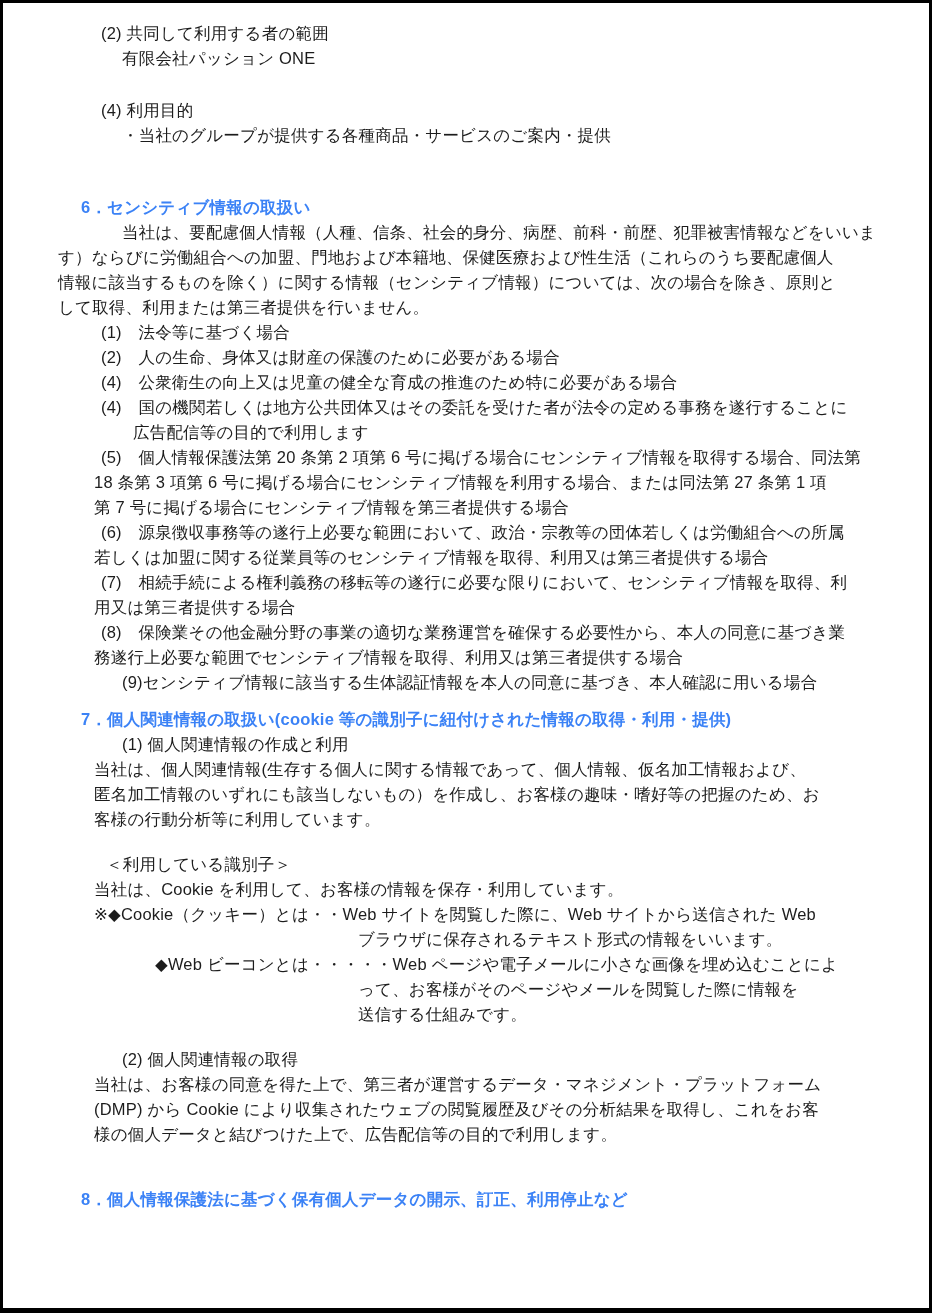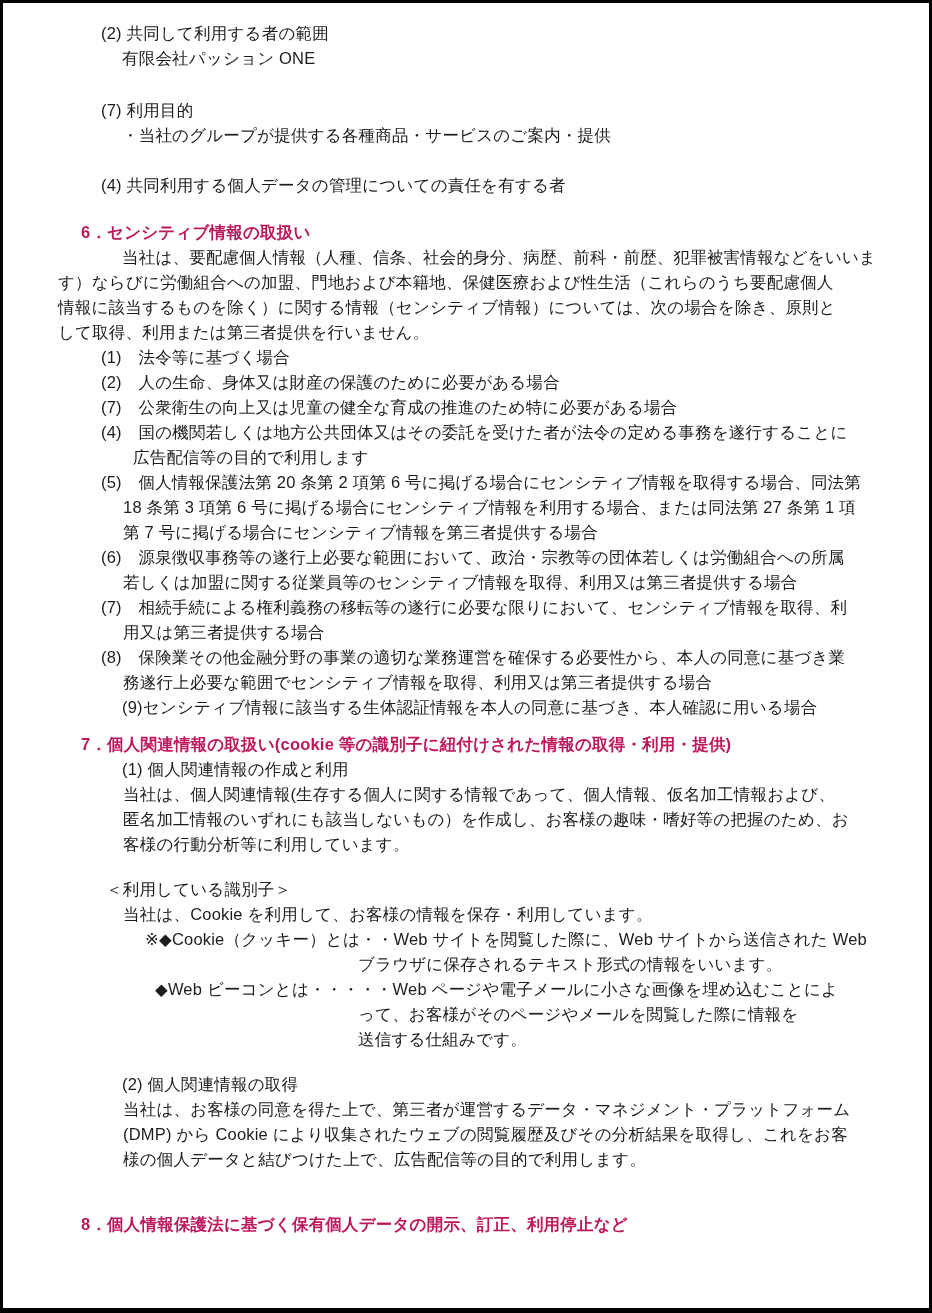--- a/index.html
+++ b/index.html
@@ -22,60 +22,59 @@
     font-family: "Liberation Sans", "DejaVu Sans", sans-serif;
     font-size: 16.5px;
     color: #1c1c1c;
   }
   .ln {
     line-height: 25px;
     height: 25px;
     white-space: pre;
     letter-spacing: 0.2px;
   }
-  .bold { font-weight: bold; color: #be185d; }
+  .bold { font-weight: bold; color: #3b82f6; }
   .ml5   { }
   .ml23  { margin-left: 23px; }
   .ml40  { margin-left: 64px; }
   .ml43  { margin-left: 43px; }
   .ml48  { margin-left: 48px; }
-  .ml65  { margin-left: 65px; }
+  .ml65  { margin-left: 36px; }
   .ml75  { margin-left: 75px; }
-  .ml87  { margin-left: 87px; }
+  .ml87  { margin-left: 36px; }
   .ml97  { margin-left: 97px; }
   .ml300 { margin-left: 300px; }
   .sp27 { height: 27px; }
   .sp25 { height: 25px; }
   .sp22 { height: 22px; }
   .sp12 { height: 12px; }
   .sp20 { height: 20px; }
   .sp40 { height: 40px; }
 </style>
 </head>
 <body>
 
 <div class="page">
 
   <div class="ln ml43">(2) 共同して利用する者の範囲</div>
   <div class="ln ml40">有限会社パッション ONE</div>
   <div class="sp27"></div>
-  <div class="ln ml43">(7) 利用目的</div>
+  <div class="ln ml43">(4) 利用目的</div>
   <div class="ln ml40">・当社のグループが提供する各種商品・サービスのご案内・提供</div>
   <div class="sp25"></div>
-  <div class="ln ml43">(4) 共同利用する個人データの管理についての責任を有する者</div>
   <div class="sp22"></div>
 
   <div class="ln ml23 bold">6．センシティブ情報の取扱い</div>
   <div class="ln ml40">当社は、要配慮個人情報（人種、信条、社会的身分、病歴、前科・前歴、犯罪被害情報などをいいま</div>
   <div class="ln ml5">す）ならびに労働組合への加盟、門地および本籍地、保健医療および性生活（これらのうち要配慮個人</div>
   <div class="ln ml5">情報に該当するものを除く）に関する情報（センシティブ情報）については、次の場合を除き、原則と</div>
   <div class="ln ml5">して取得、利用または第三者提供を行いません。</div>
   <div class="ln ml43">(1)　法令等に基づく場合</div>
   <div class="ln ml43">(2)　人の生命、身体又は財産の保護のために必要がある場合</div>
-  <div class="ln ml43">(7)　公衆衛生の向上又は児童の健全な育成の推進のため特に必要がある場合</div>
+  <div class="ln ml43">(4)　公衆衛生の向上又は児童の健全な育成の推進のため特に必要がある場合</div>
   <div class="ln ml43">(4)　国の機関若しくは地方公共団体又はその委託を受けた者が法令の定める事務を遂行することに</div>
   <div class="ln ml75">広告配信等の目的で利用します</div>
   <div class="ln ml43">(5)　個人情報保護法第 20 条第 2 項第 6 号に掲げる場合にセンシティブ情報を取得する場合、同法第</div>
   <div class="ln ml65">18 条第 3 項第 6 号に掲げる場合にセンシティブ情報を利用する場合、または同法第 27 条第 1 項</div>
   <div class="ln ml65">第 7 号に掲げる場合にセンシティブ情報を第三者提供する場合</div>
   <div class="ln ml43">(6)　源泉徴収事務等の遂行上必要な範囲において、政治・宗教等の団体若しくは労働組合への所属</div>
   <div class="ln ml65">若しくは加盟に関する従業員等のセンシティブ情報を取得、利用又は第三者提供する場合</div>
   <div class="ln ml43">(7)　相続手続による権利義務の移転等の遂行に必要な限りにおいて、センシティブ情報を取得、利</div>
   <div class="ln ml65">用又は第三者提供する場合</div>
   <div class="ln ml43">(8)　保険業その他金融分野の事業の適切な業務運営を確保する必要性から、本人の同意に基づき業</div>

